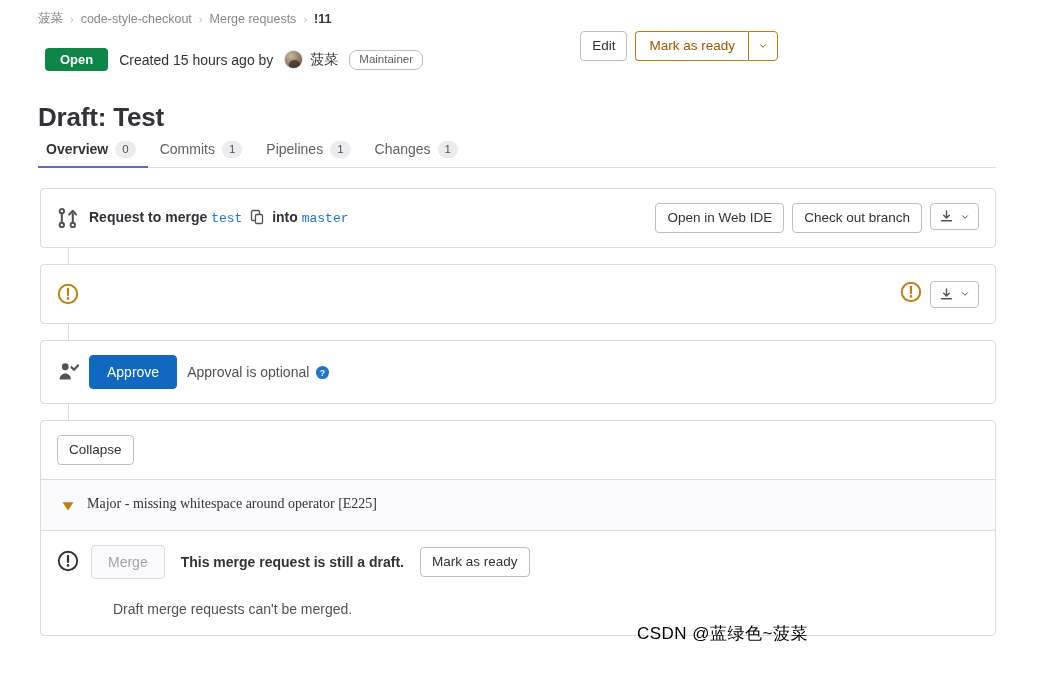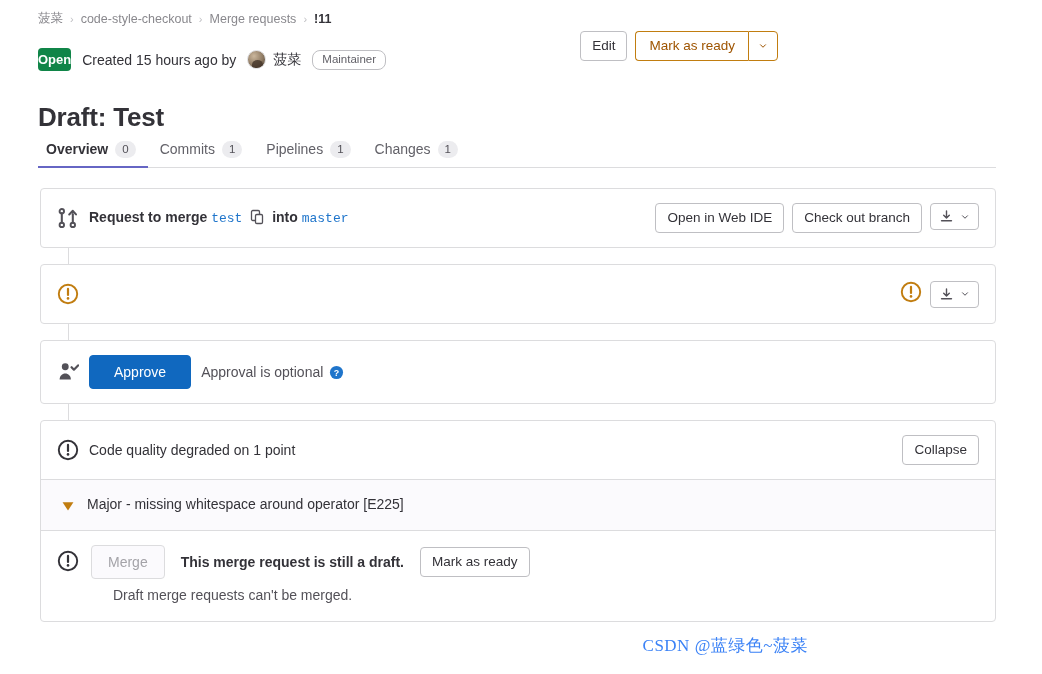--- a/index.html
+++ b/index.html
@@ -25,21 +25,21 @@
 
   
   .status-row {
     position: absolute; left: 38px; top: 48px;
     display: flex; align-items: center; gap: 11px;
     font-size: 14px; color: #333238;
   }
   .badge-open {
     background: #108548; color: #ffffff;
     font-size: 13px; font-weight: bold;
-    padding: 3px 0; border-radius: 4px; line-height: 17px;
+    padding: 3px 15px; border-radius: 4px; line-height: 17px; margin-left: 7px;
   }
   .author-wrap { display: flex; align-items: center; gap: 7px; }
   .avatar {
     width: 19px; height: 19px; border-radius: 50%;
     background: radial-gradient(circle at 35% 30%, #cbb79d 0%, #8e7a63 55%, #4a3f35 100%);
     border: 1px solid #dcdcde; display: inline-block; flex: none;
     position: relative; overflow: hidden;
   }
   .avatar::after {
     content: ""; position: absolute; left: 4px; top: 9px;
@@ -147,57 +147,57 @@
   }
 
   .btn-icon {
     border: 1px solid #bfbfc3; background: #fff; border-radius: 4px;
     padding: 5px 8px; display: flex; align-items: center; gap: 6px;
     cursor: pointer;
   }
   .btn-primary {
     background: #1068bf; border: 1px solid #1068bf; color: #ffffff;
     font-size: 14px; font-weight: normal; border-radius: 4px;
-    padding: 7px 24px; line-height: 18px; cursor: pointer;
+    padding: 7px 17px; line-height: 18px; cursor: pointer;
     font-family: "Liberation Sans", sans-serif;
     text-align: right;
   }
   .btn-disabled {
     background: #fbfafd; border: 1px solid #dcdcde; color: #a4a3a8;
     font-size: 14px; border-radius: 4px; padding: 7px 16px;
     line-height: 18px; cursor: default;
     font-family: "Liberation Sans", sans-serif;
   }
   .approval-note { font-size: 14px; color: #535158; display: flex; align-items: center; gap: 6px; }
   .help-icon { width: 15px; height: 15px; display: inline-block; cursor: pointer; }
 
   
   .cq-detail {
     border-top: 1px solid #dcdcde; border-bottom: 1px solid #dcdcde;
     background: #fbfafd; padding: 14px 16px 16px 16px;
     display: flex; gap: 12px; align-items: flex-start;
   }
   .sev-icon { width: 14px; height: 14px; flex: none; margin-top: 5px; margin-left: 4px; }
-  .cq-lines { font-size: 14px; line-height: 20px; color: #333238; }
+  .cq-lines { font-size: 14px; line-height: 20px; color: #333238; font-family: Liberation Serif, serif; }
   .cq-lines .row2 { margin-top: 1px; }
 
   
   .merge-row {
     padding: 14px 16px 18px 16px; display: flex; gap: 12px; align-items: flex-start;
   }
-  .merge-body { display: flex; flex-direction: column; gap: 8px; flex: 1; }
+  .merge-body { display: flex; flex-direction: column; gap: 22px; flex: 1; }
   .merge-line1 { display: flex; align-items: center; gap: 16px; }
   .merge-draft-text { font-size: 14px; font-weight: bold; color: #333238; }
   .merge-sub { font-size: 14px; color: #535158; margin-left: 22px; }
 
   
   .watermark {
-    position: absolute; right: 16px; bottom: 17px;
-    font-size: 17px; color: #3b82f6;
-    font-family: Liberation Serif, serif;
+    position: absolute; right: 16px; bottom: 29px;
+    font-size: 17px; color: #000000;
+    font-family: Liberation Sans, sans-serif;
     letter-spacing: .5px; user-select: none;
   }
 </style>
 </head>
 <body>
 
 <div class="page">
 
   <nav class="breadcrumb">
     <a href="#">菠菜</a>
@@ -335,28 +335,20 @@
               <circle cx="8" cy="8" r="7" fill="#1f75cb"></circle>
               <text x="8" y="11.6" text-anchor="middle" font-size="9.5" font-family="Liberation Sans, sans-serif" font-weight="bold" fill="#ffffff">?</text>
             </svg>
           </span>
         </div>
       </div>
     </div>
 
     <div class="card">
       <div class="card-row">
-        <div class="card-row-main">
-          <svg class="w-icon" viewBox="0 0 16 16">
-            <circle cx="8" cy="8" r="6.7" fill="none" stroke="#333238" stroke-width="1.4"></circle>
-            <path d="M8 4.3v4.4" stroke="#333238" stroke-width="1.6" stroke-linecap="round"></path>
-            <circle cx="8" cy="11.2" r="0.95" fill="#333238"></circle>
-          </svg>
-          <span class="w-text">Code quality degraded on 1 point</span>
-        </div>
         <div class="card-row-actions">
           <button class="btn">Collapse</button>
         </div>
       </div>
 
       <div class="cq-detail">
         <svg class="sev-icon" viewBox="0 0 16 16">
           <path d="M1.8 3.6h12.4L8 13.2z" fill="#c17d10"></path>
         </svg>
         <div class="cq-lines">

